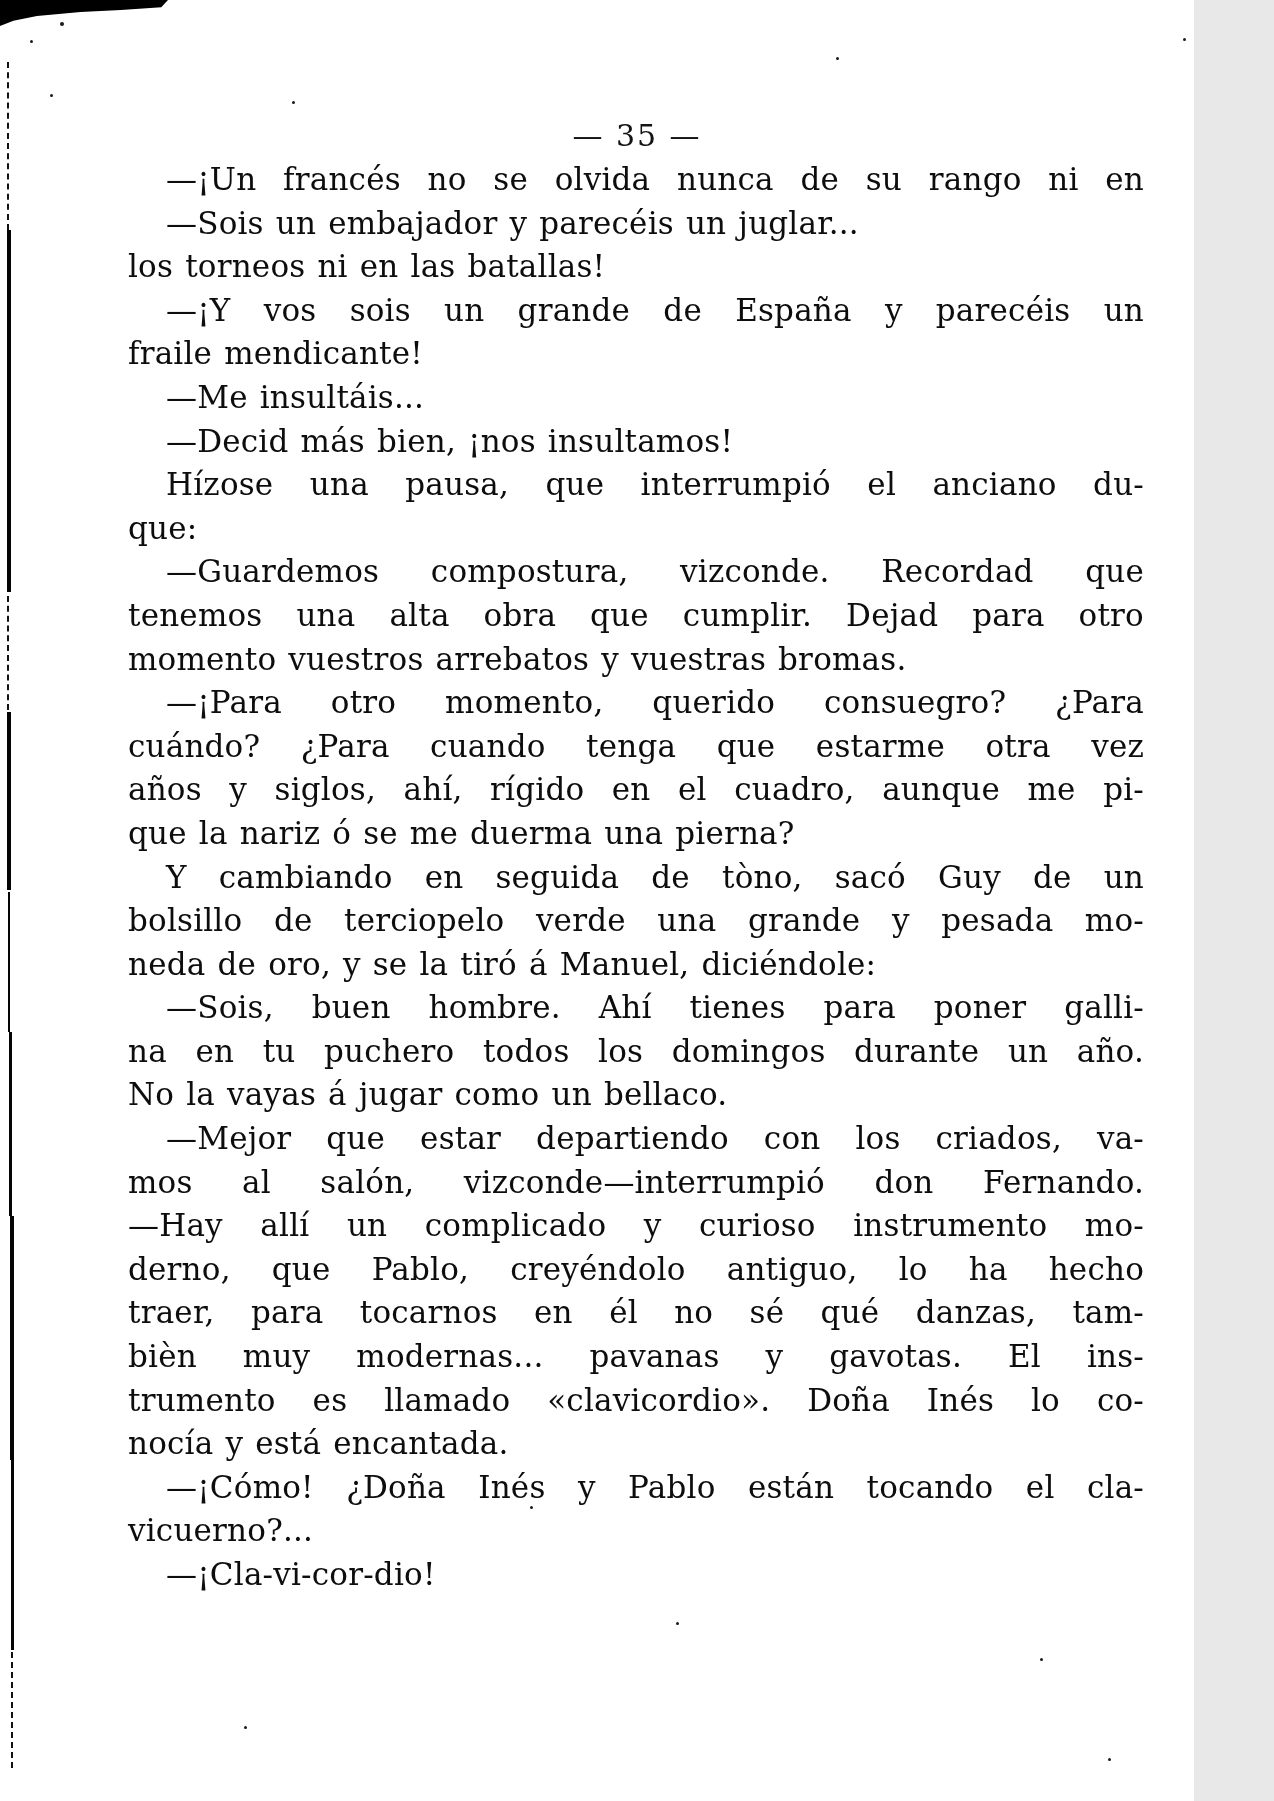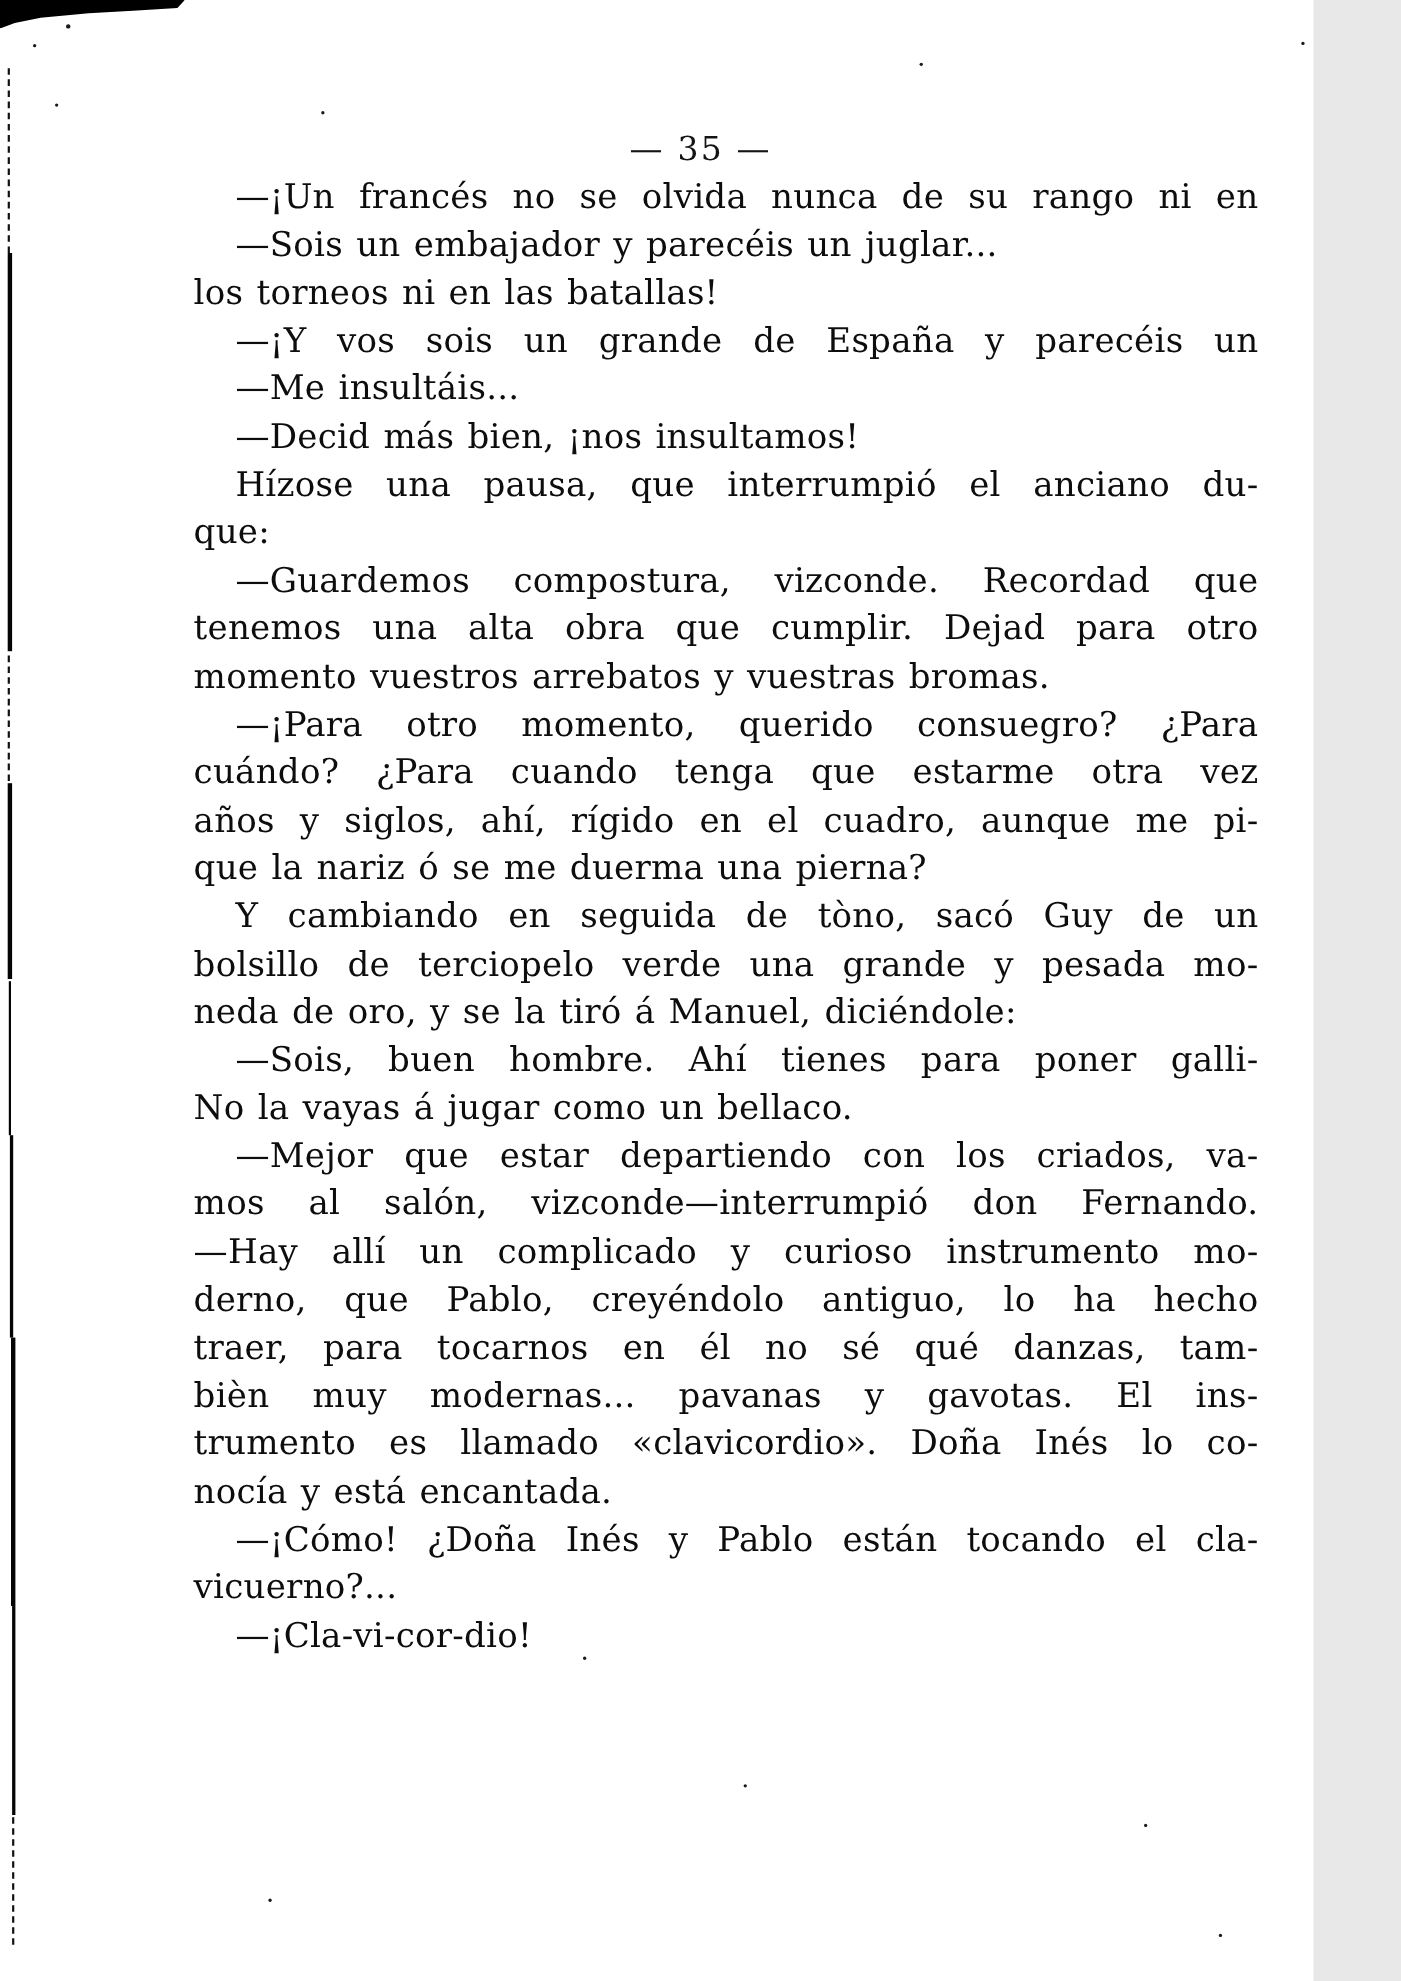--- a/index.html
+++ b/index.html
@@ -33,21 +33,20 @@
     width: 1016px;
     font-size: 31px;
     line-height: 43.6px;
     letter-spacing: 0.2px;
     word-spacing: 2px;
     color: #0d0d0d;
   }
   .text-block .line {
     white-space: normal;
     text-align: left;
-    margin-left: 48px;
   }
   .text-block .line.j {
     text-align: justify;
     text-align-last: justify;
   }
   .text-block .line.ind {
     text-indent: 38px;
   }
   .corner-blob {
     left: 0; top: 0;
@@ -64,35 +63,37 @@
 
 <div class="page">
 
   <div class="page-header">— 35 —</div>
 
   <div class="text-block">
       <div class="line j ind">—¡Un francés no se olvida nunca de su rango ni en</div>
       <div class="line ind">—Sois un embajador y parecéis un juglar...</div>
       <div class="line">los torneos ni en las batallas!</div>
       <div class="line j ind">—¡Y vos sois un grande de España y parecéis un</div>
+      <div class="line">fraile mendicante!</div>
       <div class="line ind">—Me insultáis...</div>
       <div class="line ind">—Decid más bien, ¡nos insultamos!</div>
       <div class="line j ind">Hízose una pausa, que interrumpió el anciano du-</div>
       <div class="line">que:</div>
       <div class="line j ind">—Guardemos compostura, vizconde. Recordad que</div>
       <div class="line j">tenemos una alta obra que cumplir. Dejad para otro</div>
       <div class="line">momento vuestros arrebatos y vuestras bromas.</div>
       <div class="line j ind">—¡Para otro momento, querido consuegro? ¿Para</div>
       <div class="line j">cuándo? ¿Para cuando tenga que estarme otra vez</div>
       <div class="line j">años y siglos, ahí, rígido en el cuadro, aunque me pi-</div>
       <div class="line">que la nariz ó se me duerma una pierna?</div>
       <div class="line j ind">Y cambiando en seguida de tòno, sacó Guy de un</div>
       <div class="line j">bolsillo de terciopelo verde una grande y pesada mo-</div>
       <div class="line">neda de oro, y se la tiró á Manuel, diciéndole:</div>
       <div class="line j ind">—Sois, buen hombre. Ahí tienes para poner galli-</div>
+      <div class="line j">na en tu puchero todos los domingos durante un año.</div>
       <div class="line">No la vayas á jugar como un bellaco.</div>
       <div class="line j ind">—Mejor que estar departiendo con los criados, va-</div>
       <div class="line j">mos al salón, vizconde—interrumpió don Fernando.</div>
       <div class="line j">—Hay allí un complicado y curioso instrumento mo-</div>
       <div class="line j">derno, que Pablo, creyéndolo antiguo, lo ha hecho</div>
       <div class="line j">traer, para tocarnos en él no sé qué danzas, tam-</div>
       <div class="line j">bièn muy modernas... pavanas y gavotas. El ins-</div>
       <div class="line j">trumento es llamado «clavicordio». Doña Inés lo co-</div>
       <div class="line">nocía y está encantada.</div>
       <div class="line j ind">—¡Cómo! ¿Doña Inés y Pablo están tocando el cla-</div>

